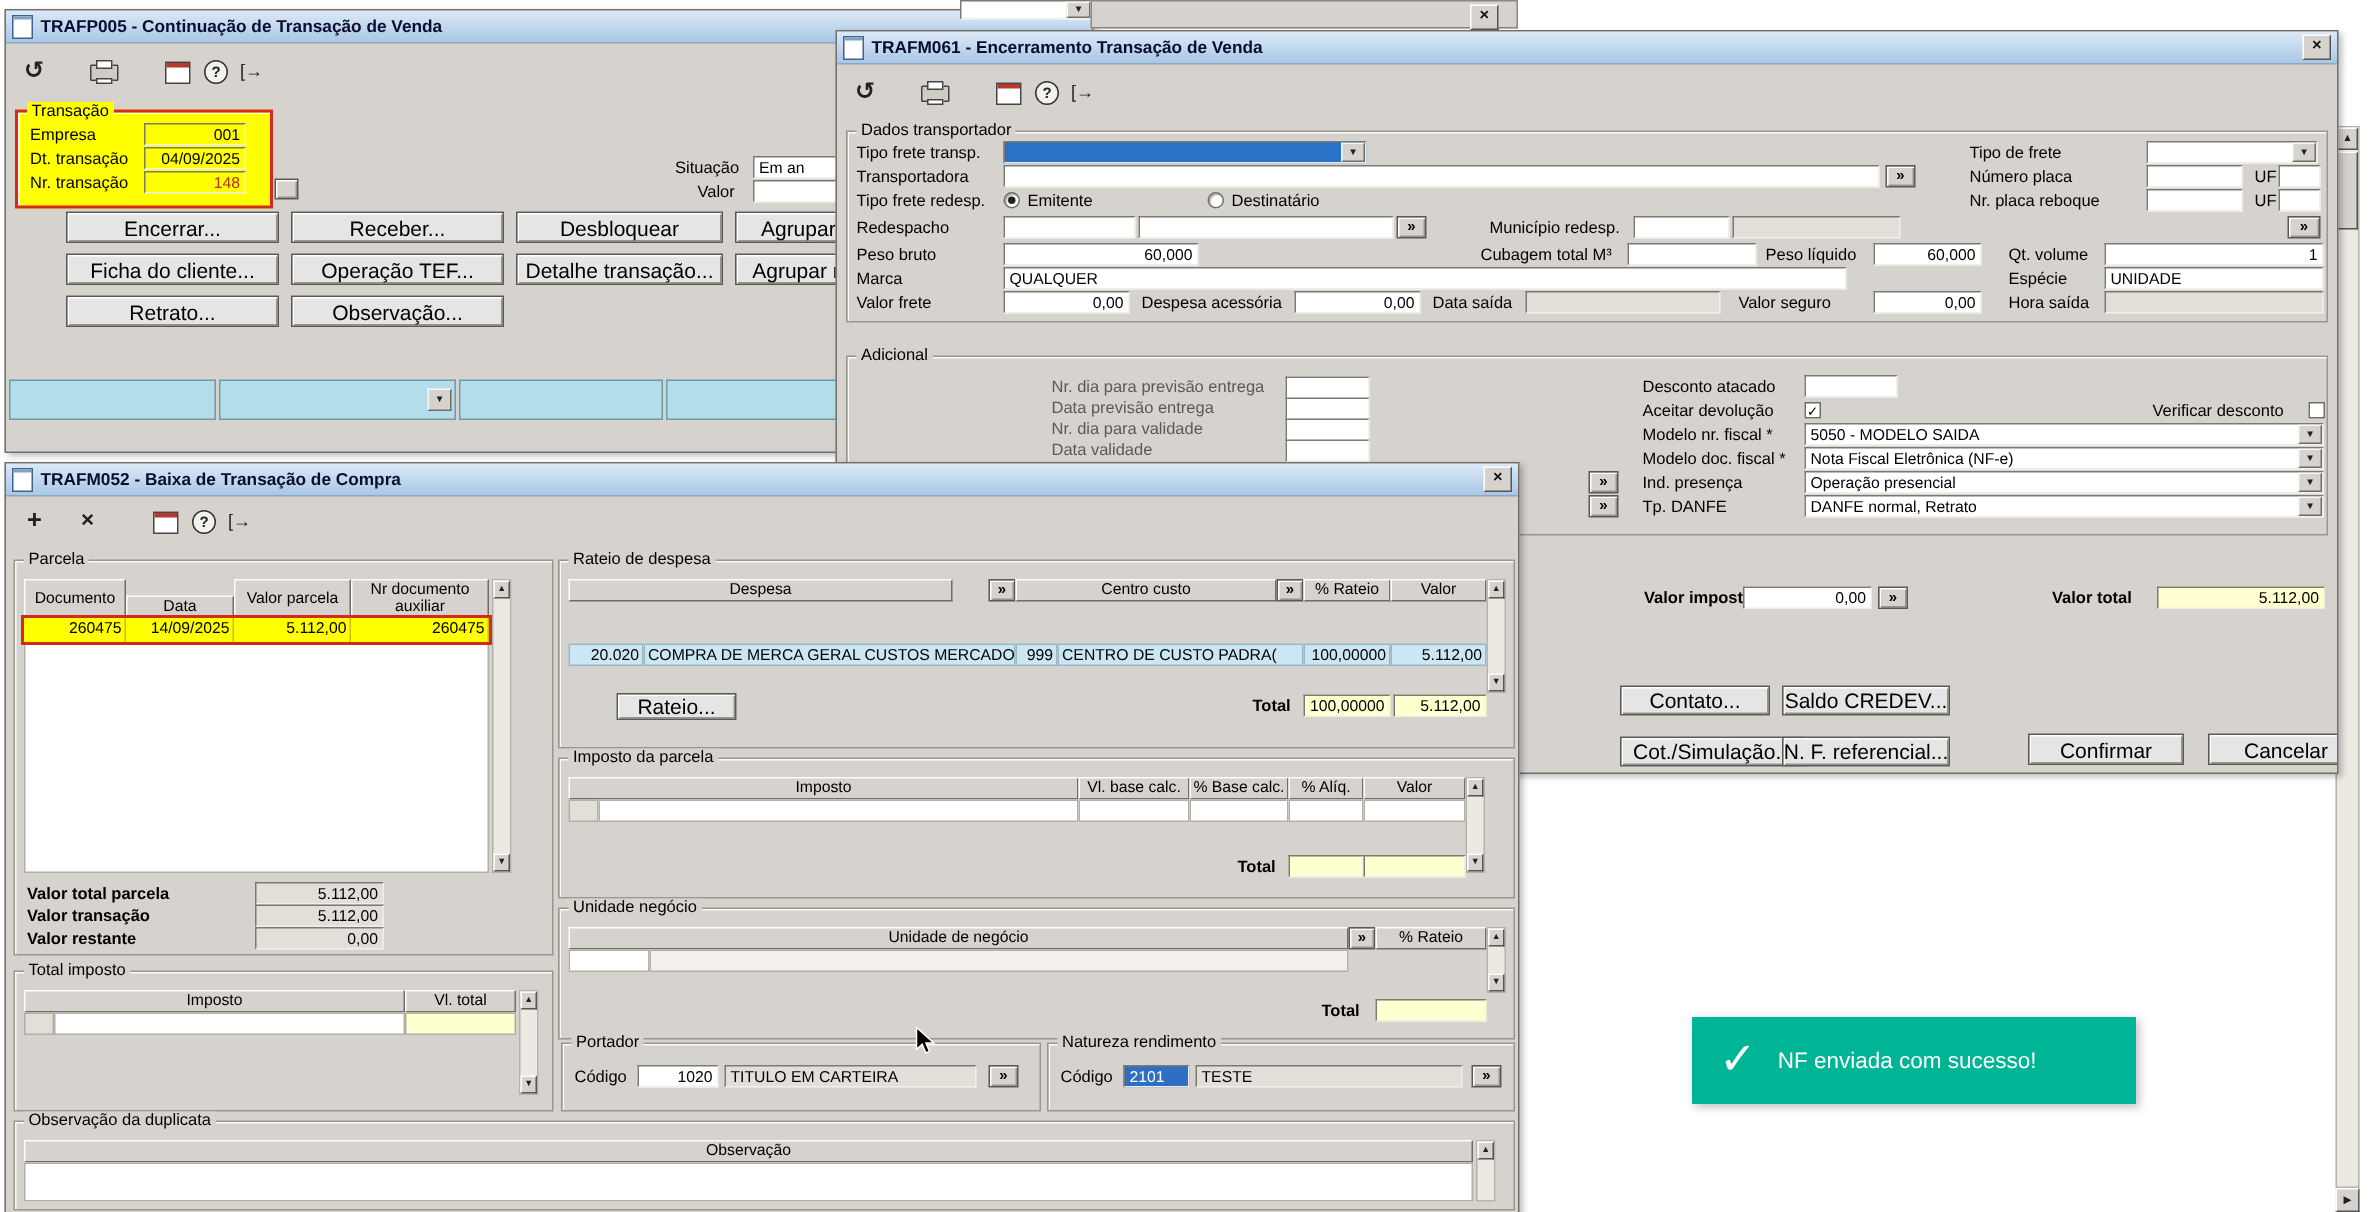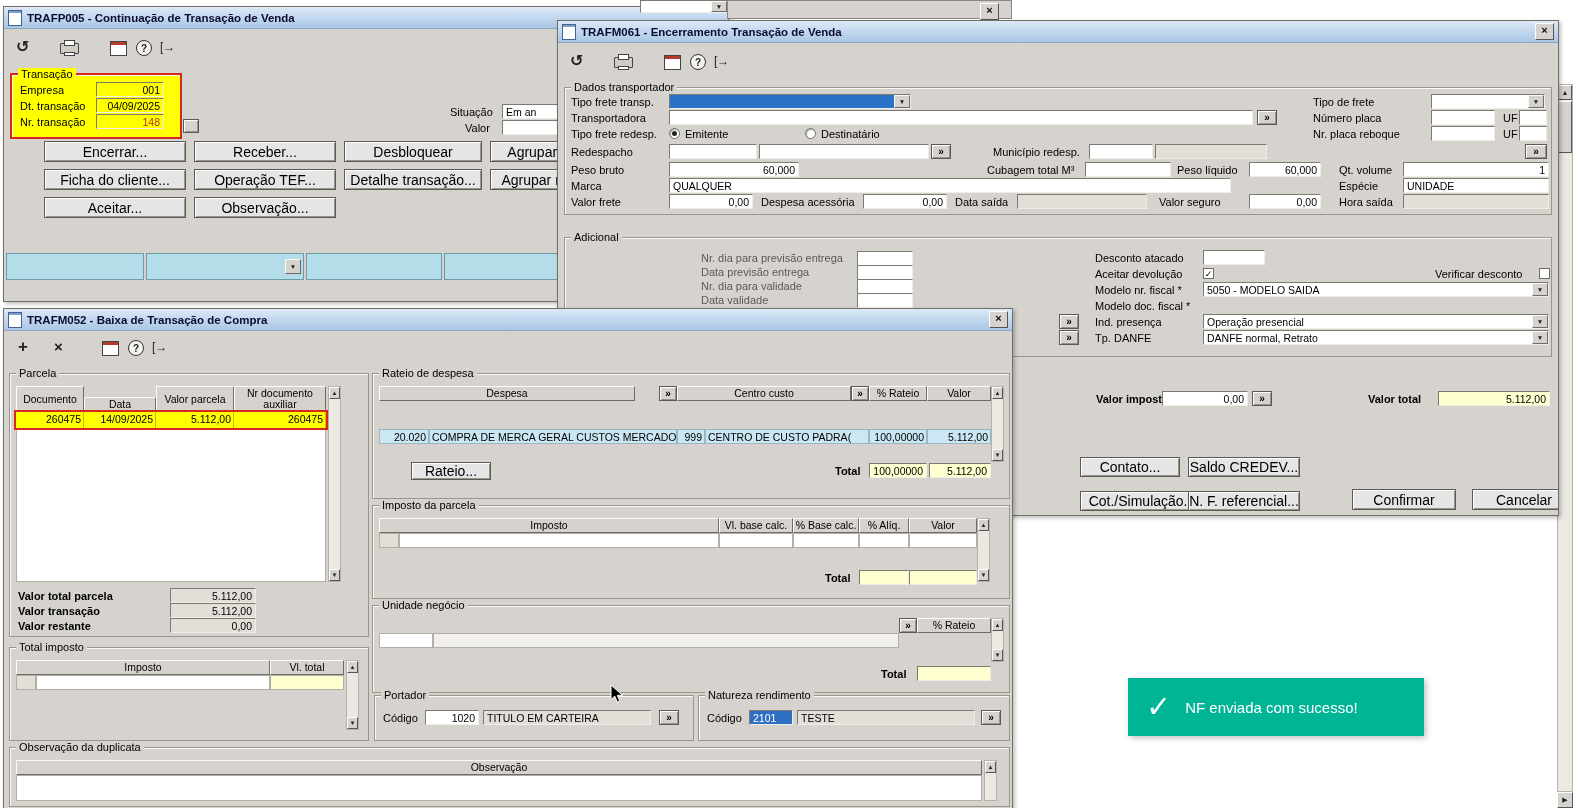--- a/index.html
+++ b/index.html
@@ -107,21 +107,21 @@
     <div class="field" style="left:498px;top:113px;width:120px;"></div>
 
     <div class="btn" style="left:8px;top:134px;width:142px;height:21px;">Encerrar...</div>
     <div class="btn" style="left:158px;top:134px;width:142px;height:21px;">Receber...</div>
     <div class="btn" style="left:308px;top:134px;width:138px;height:21px;">Desbloquear</div>
     <div class="btn" style="left:454px;top:134px;width:142px;height:21px;">Agrupar transaçã</div>
     <div class="btn" style="left:8px;top:162px;width:142px;height:21px;">Ficha do cliente...</div>
     <div class="btn" style="left:158px;top:162px;width:142px;height:21px;">Operação TEF...</div>
     <div class="btn" style="left:308px;top:162px;width:138px;height:21px;">Detalhe transação...</div>
     <div class="btn" style="left:454px;top:162px;width:142px;height:21px;">Agrupar recebimen</div>
-    <div class="btn" style="left:8px;top:190px;width:142px;height:21px;">Aceitar...</div>
+    <div class="btn" style="left:8px;top:190px;width:142px;height:21px;">Retrato...</div>
     <div class="btn" style="left:158px;top:190px;width:142px;height:21px;">Observação...</div>
 
     <div class="bcell" style="left:2px;top:246px;width:138px;height:27px;"></div>
     <div class="bcell" style="left:142px;top:246px;width:158px;height:27px;">
       <span class="caret" style="top:5px;bottom:5px;right:2px;">▼</span>
     </div>
     <div class="bcell" style="left:302px;top:246px;width:136px;height:27px;"></div>
     <div class="bcell" style="left:440px;top:246px;width:284px;height:27px;"></div>
   </div>
 
@@ -220,20 +220,24 @@
       <span class="cb" style="left:638px;top:30px;">✓</span>
       <span class="lbl" style="left:870px;top:30px;">Verificar desconto</span>
       <span class="cb" style="left:974px;top:30px;"></span>
 
       <span class="lbl" style="left:530px;top:46px;">Modelo nr. fiscal *</span>
       <div class="field combo" style="left:638px;top:44px;width:346px;">
         <span>5050 - MODELO SAIDA</span>
         <span class="caret">▼</span>
       </div>
       <span class="lbl" style="left:530px;top:62px;">Modelo doc. fiscal *</span>
+      <div class="field combo" style="left:638px;top:60px;width:346px;">
+        <span>Nota Fiscal Eletrônica (NF-e)</span>
+        <span class="caret">▼</span>
+      </div>
       <div class="sq" style="left:494px;top:76px;width:20px;height:15px;">»</div>
       <span class="lbl" style="left:530px;top:78px;">Ind. presença</span>
       <div class="field combo" style="left:638px;top:76px;width:346px;">
         <span>Operação presencial</span>
         <span class="caret">▼</span>
       </div>
       <div class="sq" style="left:494px;top:92px;width:20px;height:15px;">»</div>
       <span class="lbl" style="left:530px;top:94px;">Tp. DANFE</span>
       <div class="field combo" style="left:638px;top:92px;width:346px;">
         <span>DANFE normal, Retrato</span>
@@ -347,20 +351,21 @@
         <div class="sbbtn" style="left:0;top:0;width:11px;height:12px;">▲</div>
         <div class="sbbtn" style="left:0;bottom:0;width:11px;height:12px;">▼</div>
       </div>
       <span class="lbl b" style="left:452px;top:66px;">Total</span>
       <div class="field yel" style="left:486px;top:64px;width:50px;"></div>
       <div class="field yel" style="left:536px;top:64px;width:68px;"></div>
     </div>
 
     <div class="group" style="left:368px;top:296px;width:636px;height:86px;">
       <span class="glabel">Unidade negócio</span>
+      <div class="th" style="left:6px;top:12px;width:520px;height:15px;">Unidade de negócio</div>
       <div class="sq" style="left:526px;top:12px;width:18px;height:15px;">»</div>
       <div class="th" style="left:544px;top:12px;width:74px;height:15px;">% Rateio</div>
       <div class="cell" style="left:6px;top:27px;width:54px;height:15px;"></div>
       <div class="cell" style="left:60px;top:27px;width:466px;height:15px;background:#f2f0ea;"></div>
       <div class="sbv" style="left:618px;top:12px;width:13px;height:44px;">
         <div class="sbbtn" style="left:0;top:0;width:11px;height:12px;">▲</div>
         <div class="sbbtn" style="left:0;bottom:0;width:11px;height:12px;">▼</div>
       </div>
       <span class="lbl b" style="left:508px;top:62px;">Total</span>
       <div class="field yel" style="left:544px;top:60px;width:74px;"></div>

